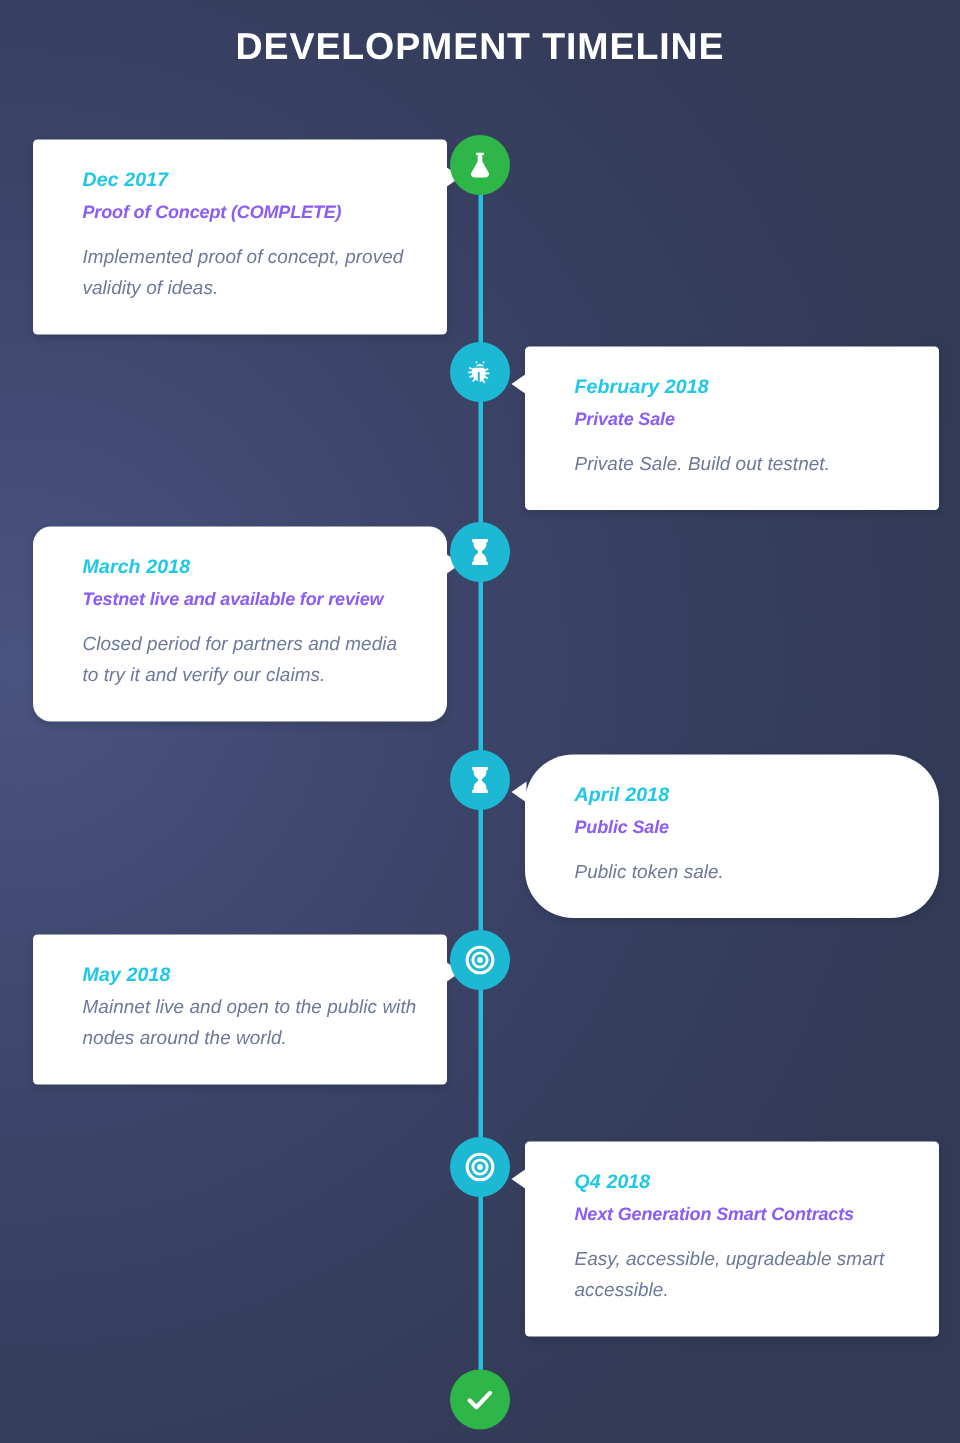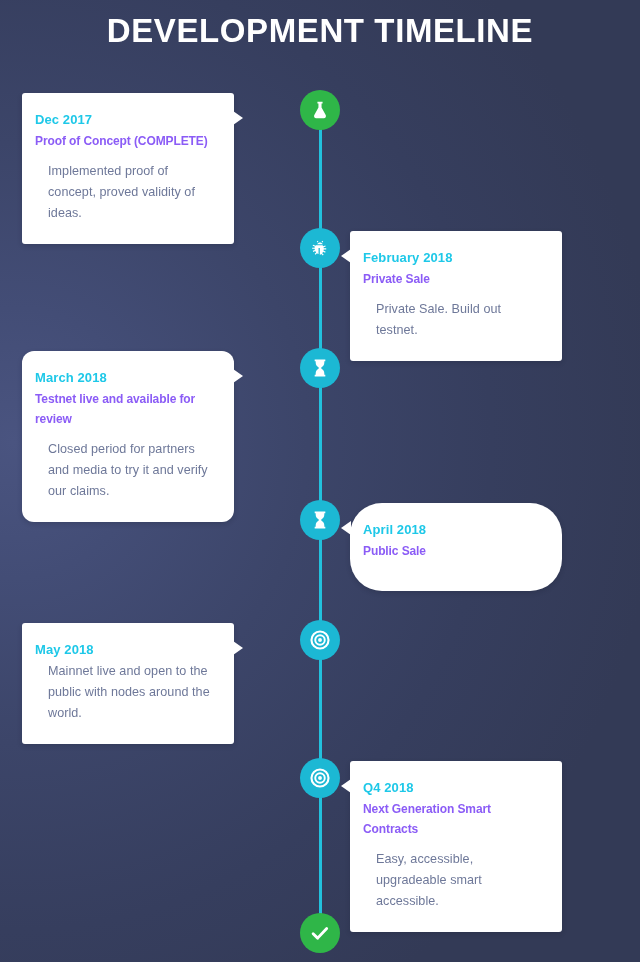--- a/index.html
+++ b/index.html
@@ -31,21 +31,21 @@
   }
 
   
   .page-title {
     position: absolute;
     top: 14px;
     left: 0;
     width: 640px;
     text-align: center;
     color: #ffffff;
-    font-size: 33px;
+    font-size: 25px;
     font-weight: bold;
     letter-spacing: 0.6px;
     line-height: 34px;
   }
 
   
   .spine {
     position: absolute;
     left: 318.5px;
     top: 105px;
@@ -57,25 +57,26 @@
   
   .row {
     position: absolute;
     left: 0;
     width: 640px;
   }
 
   
   .card {
     position: absolute;
-    width: 212px;
+    width: 276px;
     background: #ffffff;
     border-radius: 3px;
-    padding: 18px 20px 20px 13px;
+    padding: 18px 20px 20px 33px;
     box-shadow: 0 2px 5px rgba(20, 24, 42, 0.20);
+    font-style: italic;
   }
   .row.left  .card { left: 22px; }
   .row.right .card { left: 350px; }
 
   
   .card::after {
     content: "";
     position: absolute;
     top: 18px;
     width: 0;
@@ -108,21 +109,20 @@
     line-height: 20px;
     margin-bottom: 10px;
     letter-spacing: -0.1px;
   }
 
   .card-desc {
     color: #6e7899;
     font-size: 12.6px;
     line-height: 21px;
     letter-spacing: 0.05px;
-    margin-left: 13px;
   }
 
   
   .node {
     position: absolute;
     left: 300px;
     width: 40px;
     height: 40px;
     border-radius: 50%;
     display: flex;
@@ -193,20 +193,21 @@
         <div class="node cyan" style="top: 348px;">
           <svg width="22" height="22" viewBox="0 0 24 24">
             <path d="M6.2 2.6h11.6v2.1h-1.1v1.5c0 2.1-1.3 4-3.2 4.9v1.8c1.9.9 3.2 2.8 3.2 4.9v1.5h1.1v2.1H6.2v-2.1h1.1v-1.5c0-2.1 1.3-4 3.2-4.9v-1.8c-1.9-.9-3.2-2.8-3.2-4.9V4.7H6.2z" fill="#ffffff"></path>
           </svg>
         </div>
       </div>
       <div class="row right" style="top: 0px;">
         <div class="card" style="top: 503px; border-radius: 32px;">
           <div class="card-date">April 2018</div>
           <div class="card-title">Public Sale</div>
+          <div class="card-desc">Public token sale.</div>
         </div>
         <div class="node cyan" style="top: 500px;">
           <svg width="22" height="22" viewBox="0 0 24 24">
             <path d="M6.2 2.6h11.6v2.1h-1.1v1.5c0 2.1-1.3 4-3.2 4.9v1.8c1.9.9 3.2 2.8 3.2 4.9v1.5h1.1v2.1H6.2v-2.1h1.1v-1.5c0-2.1 1.3-4 3.2-4.9v-1.8c-1.9-.9-3.2-2.8-3.2-4.9V4.7H6.2z" fill="#ffffff"></path>
           </svg>
         </div>
       </div>
       <div class="row left" style="top: 0px;">
         <div class="card" style="top: 623px;">
           <div class="card-date">May 2018</div>

